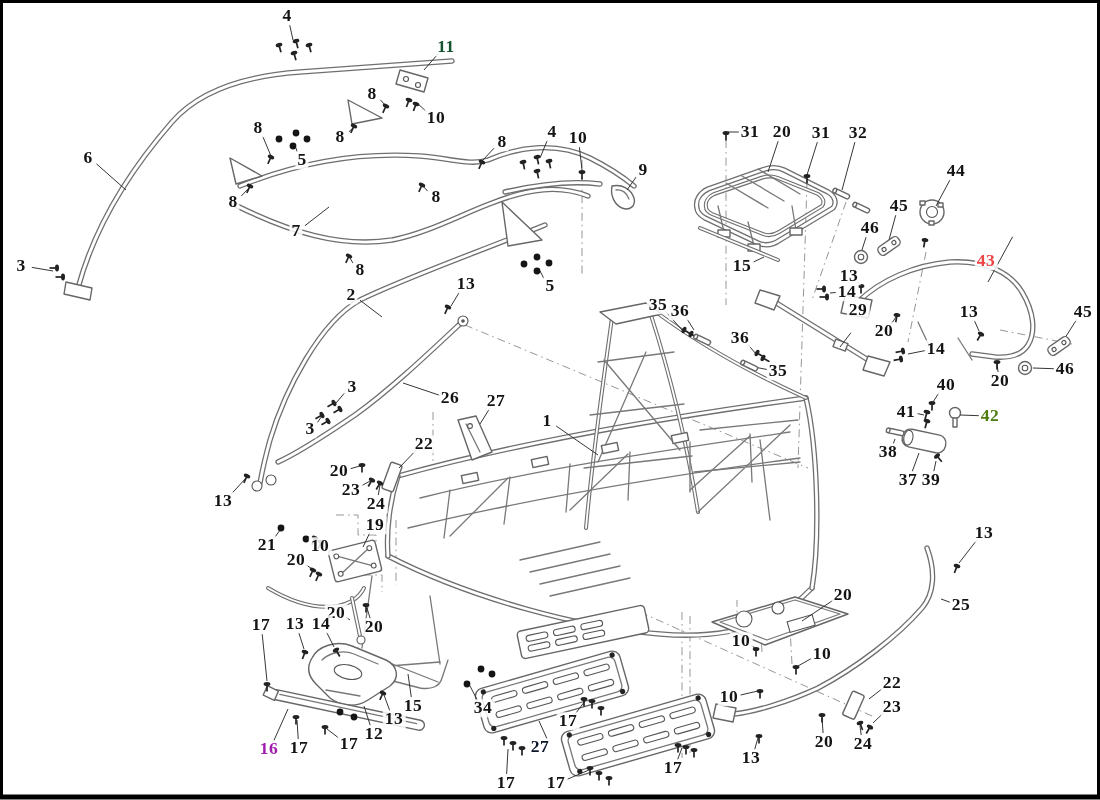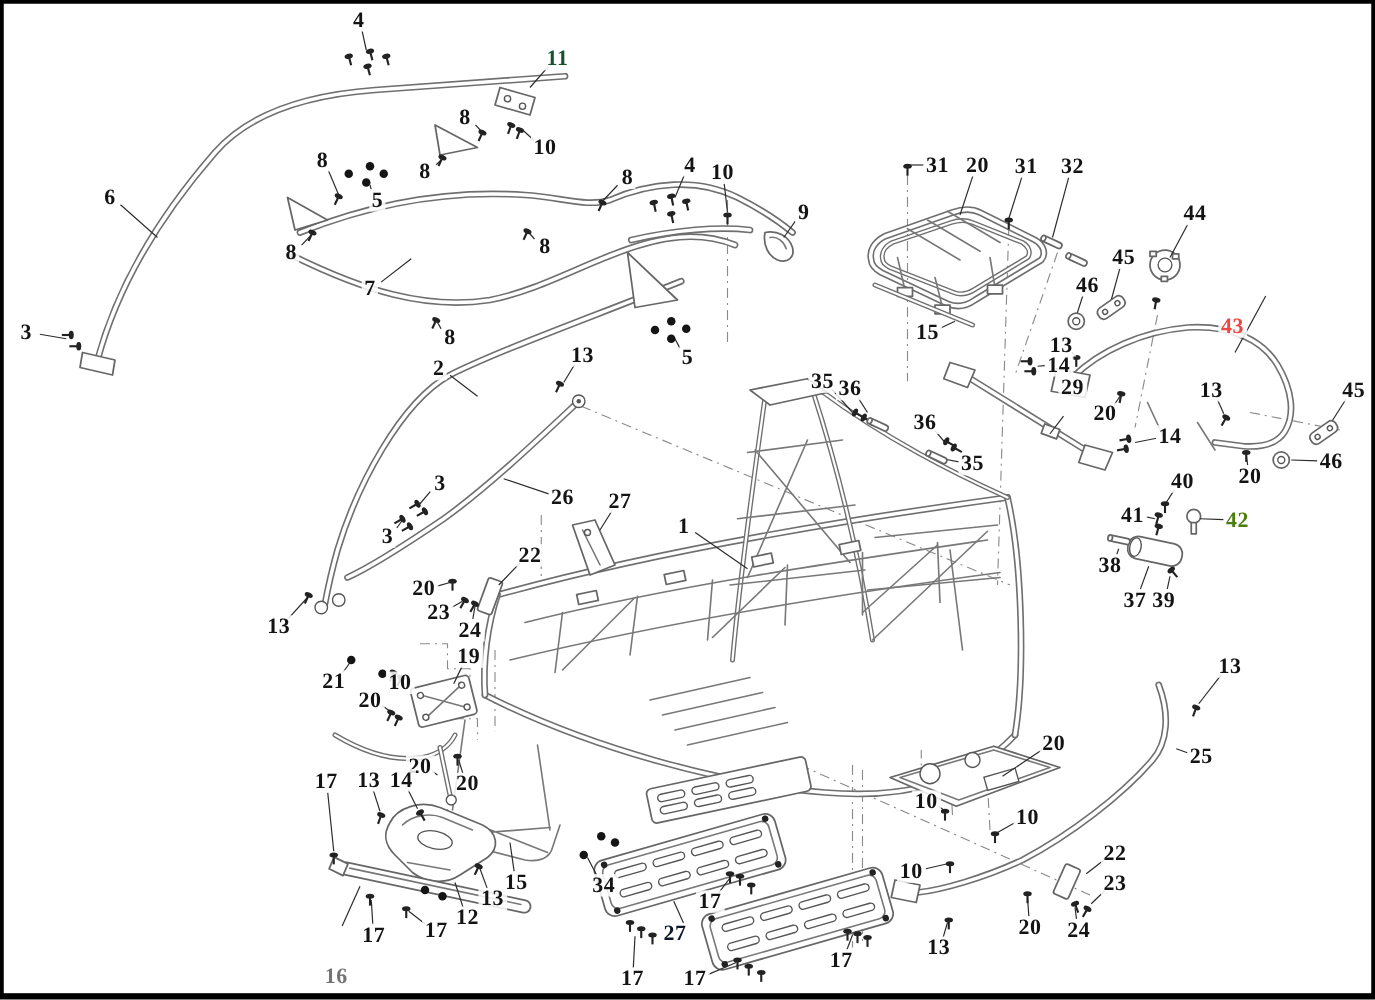--- a/index.html
+++ b/index.html
@@ -826,21 +826,21 @@
       <div class="callout" style="left: 741px; top: 641px; color: rgb(20, 20, 20);">10</div>
       <div class="callout" style="left: 822px; top: 654px; color: rgb(20, 20, 20);">10</div>
       <div class="callout" style="left: 892px; top: 683px; color: rgb(20, 20, 20);">22</div>
       <div class="callout" style="left: 729px; top: 697px; color: rgb(20, 20, 20);">10</div>
       <div class="callout" style="left: 413px; top: 706px; color: rgb(20, 20, 20);">15</div>
       <div class="callout" style="left: 483px; top: 708px; color: rgb(20, 20, 20);">34</div>
       <div class="callout" style="left: 892px; top: 707px; color: rgb(20, 20, 20);">23</div>
       <div class="callout" style="left: 394px; top: 719px; color: rgb(20, 20, 20);">13</div>
       <div class="callout" style="left: 568px; top: 721px; color: rgb(20, 20, 20);">17</div>
       <div class="callout" style="left: 374px; top: 734px; color: rgb(20, 20, 20);">12</div>
-      <div class="callout" style="left: 269px; top: 749px; color: #737373; margin-top: 32px;">16</div>
+      <div class="callout" style="left: 269px; top: 749px; color: #a21caf;">16</div>
       <div class="callout" style="left: 299px; top: 748px; color: rgb(20, 20, 20);">17</div>
       <div class="callout" style="left: 349px; top: 744px; color: rgb(20, 20, 20);">17</div>
       <div class="callout" style="left: 540px; top: 747px; color: #0f172a; text-align: center;">27</div>
       <div class="callout" style="left: 824px; top: 742px; color: rgb(20, 20, 20);">20</div>
       <div class="callout" style="left: 863px; top: 744px; color: rgb(20, 20, 20);">24</div>
       <div class="callout" style="left: 751px; top: 758px; color: rgb(20, 20, 20);">13</div>
       <div class="callout" style="left: 673px; top: 768px; color: rgb(20, 20, 20);">17</div>
       <div class="callout" style="left: 506px; top: 783px; color: rgb(20, 20, 20);">17</div>
       <div class="callout" style="left: 556px; top: 783px; color: rgb(20, 20, 20);">17</div>
     </div>

